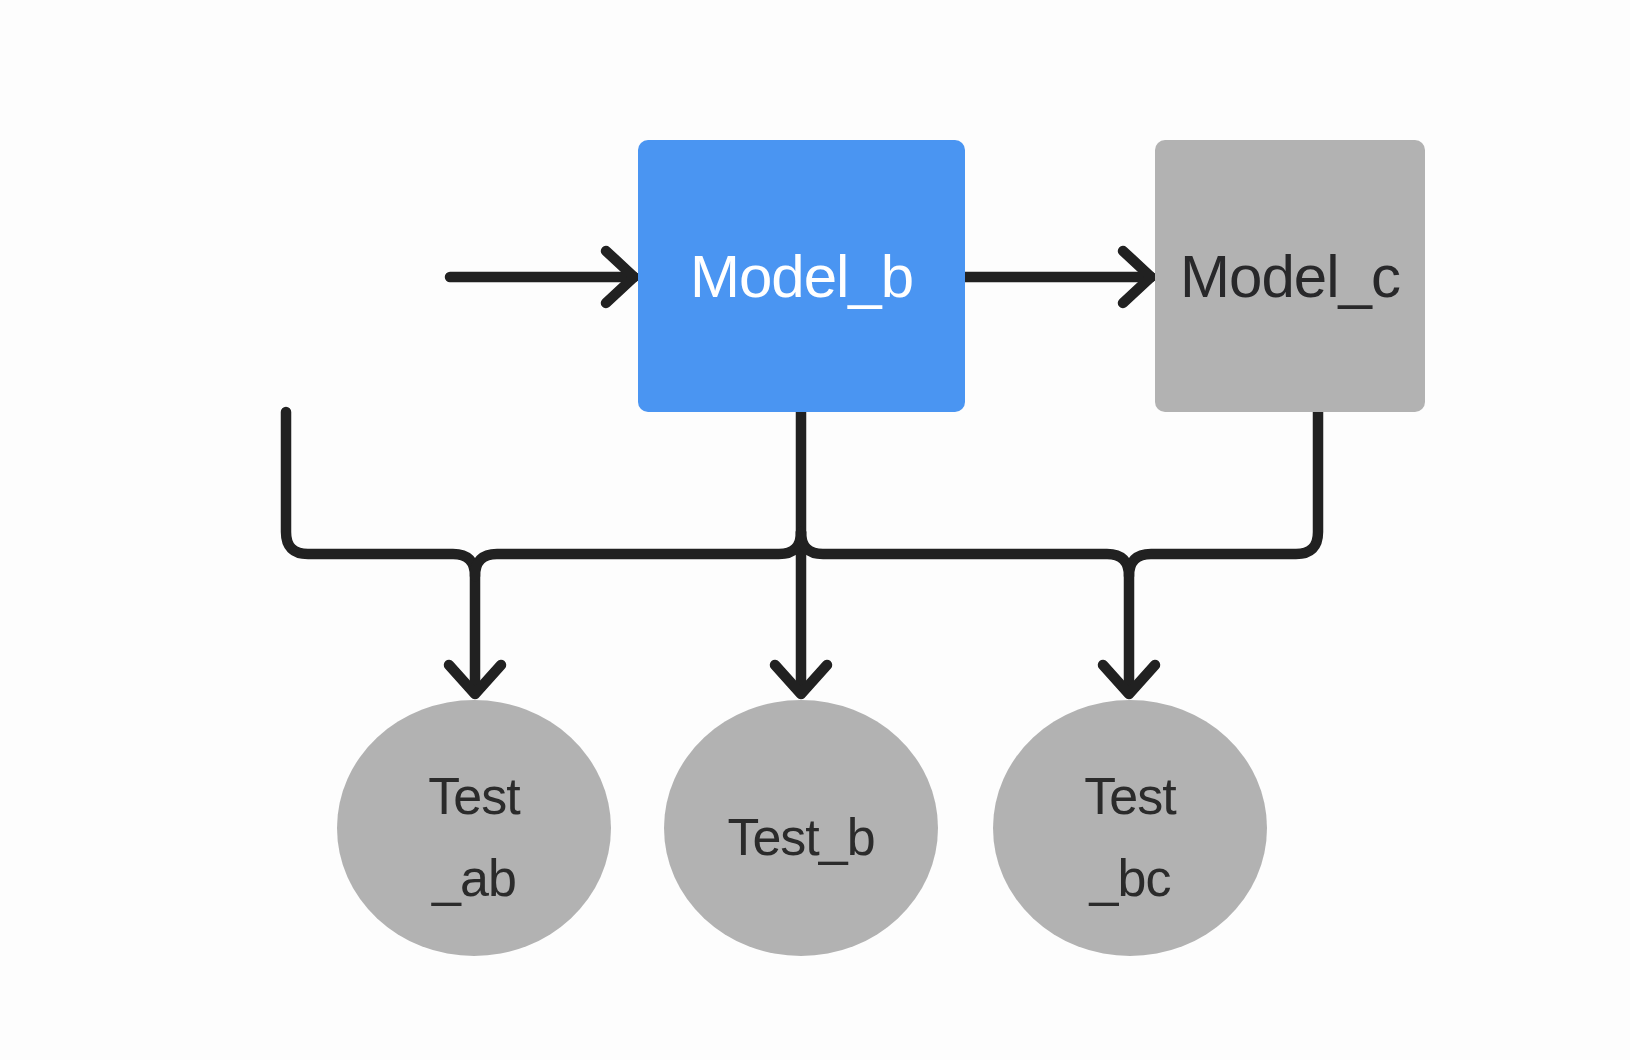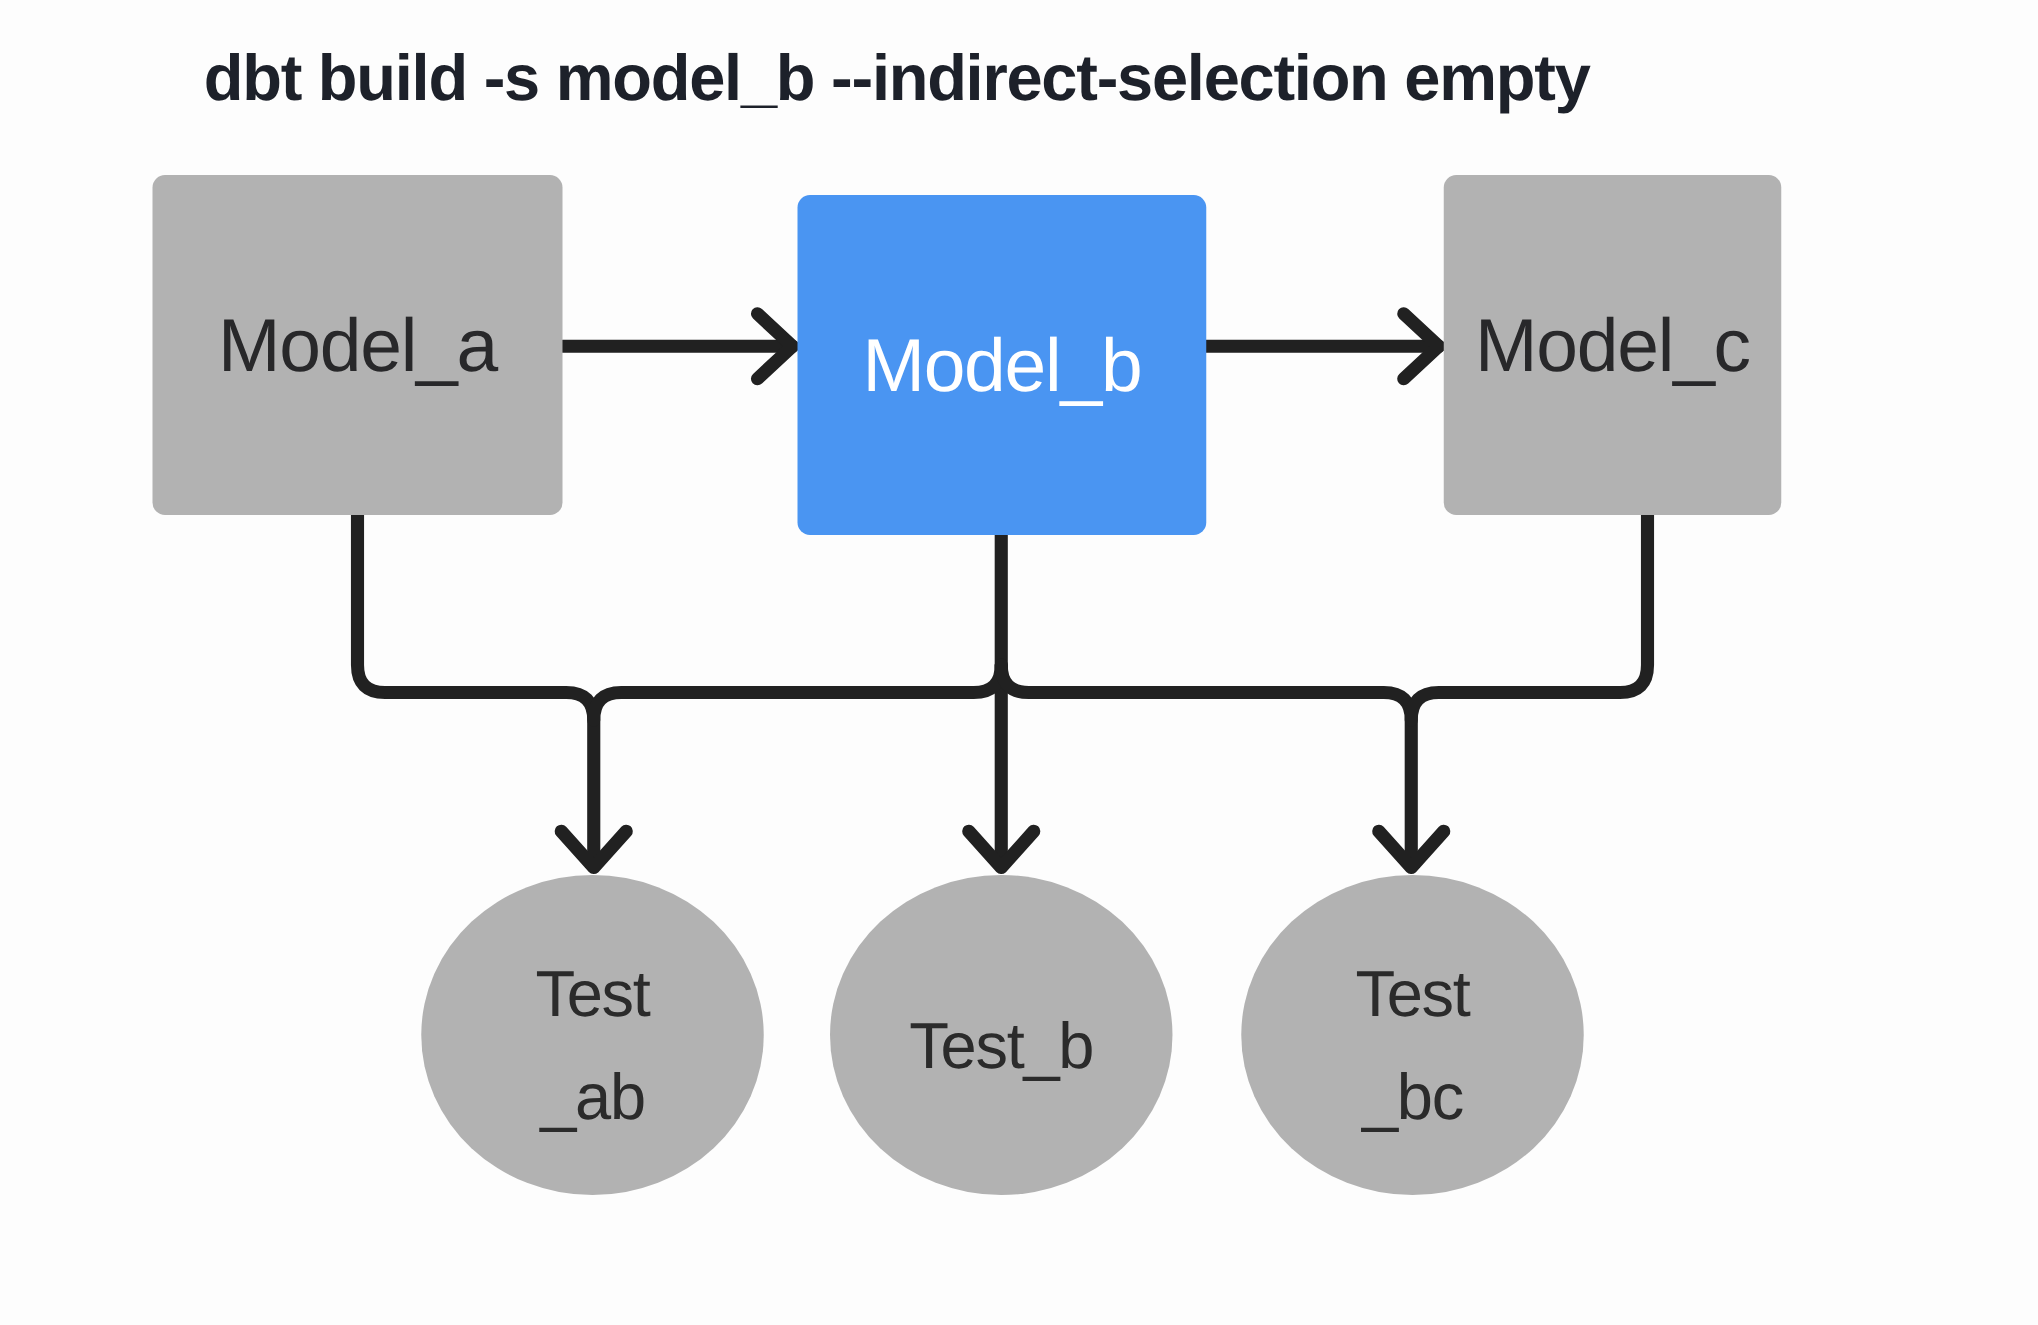--- a/index.html
+++ b/index.html
@@ -54,21 +54,21 @@
     height: 272px;
     border-radius: 10px;
     background: #b2b2b2;
   }
   .model-box .node-label {
     font-size: 60px;
     font-weight: 400;
     letter-spacing: -1px;
     color: #28282a;
   }
-  .model-box.selected { background: #4a95f2; margin-top: 16px; }
+  .model-box.selected { background: #4a95f2; }
   .model-box.selected .node-label { color: #ffffff; }
 
   .test-circle {
     width: 274px;
     height: 256px;
     top: 700px;
     border-radius: 50%;
     background: #b2b2b2;
     flex-direction: column;
   }
@@ -109,25 +109,21 @@
 
     <path d="M 801 532 Q 801 554 823 554 L 1107 554 Q 1129 554 1129 576 L 1129 693"></path>
 
     <path d="M 1318 412 L 1318 532 Q 1318 554 1296 554 L 1151 554 Q 1129 554 1129 576"></path>
 
     <path d="M 449 665 L 475 694 L 501 665"></path>
     <path d="M 775 665 L 801 694 L 827 665"></path>
     <path d="M 1103 665 L 1129 694 L 1155 665"></path>
   </svg>
 
-  <div class="title">dbt build -s model_b --indirect-selection empty</div>
 
-  <div class="node model-box" style="left:122px;">
-    <span class="node-label">Model_a</span>
-  </div>
 
   <div class="node model-box selected" style="left:638px; width:327px;">
     <span class="node-label">Model_b</span>
   </div>
 
   <div class="node model-box" style="left:1155px; width:270px;">
     <span class="node-label">Model_c</span>
   </div>
 
   <div class="node test-circle" style="left:337px;">

